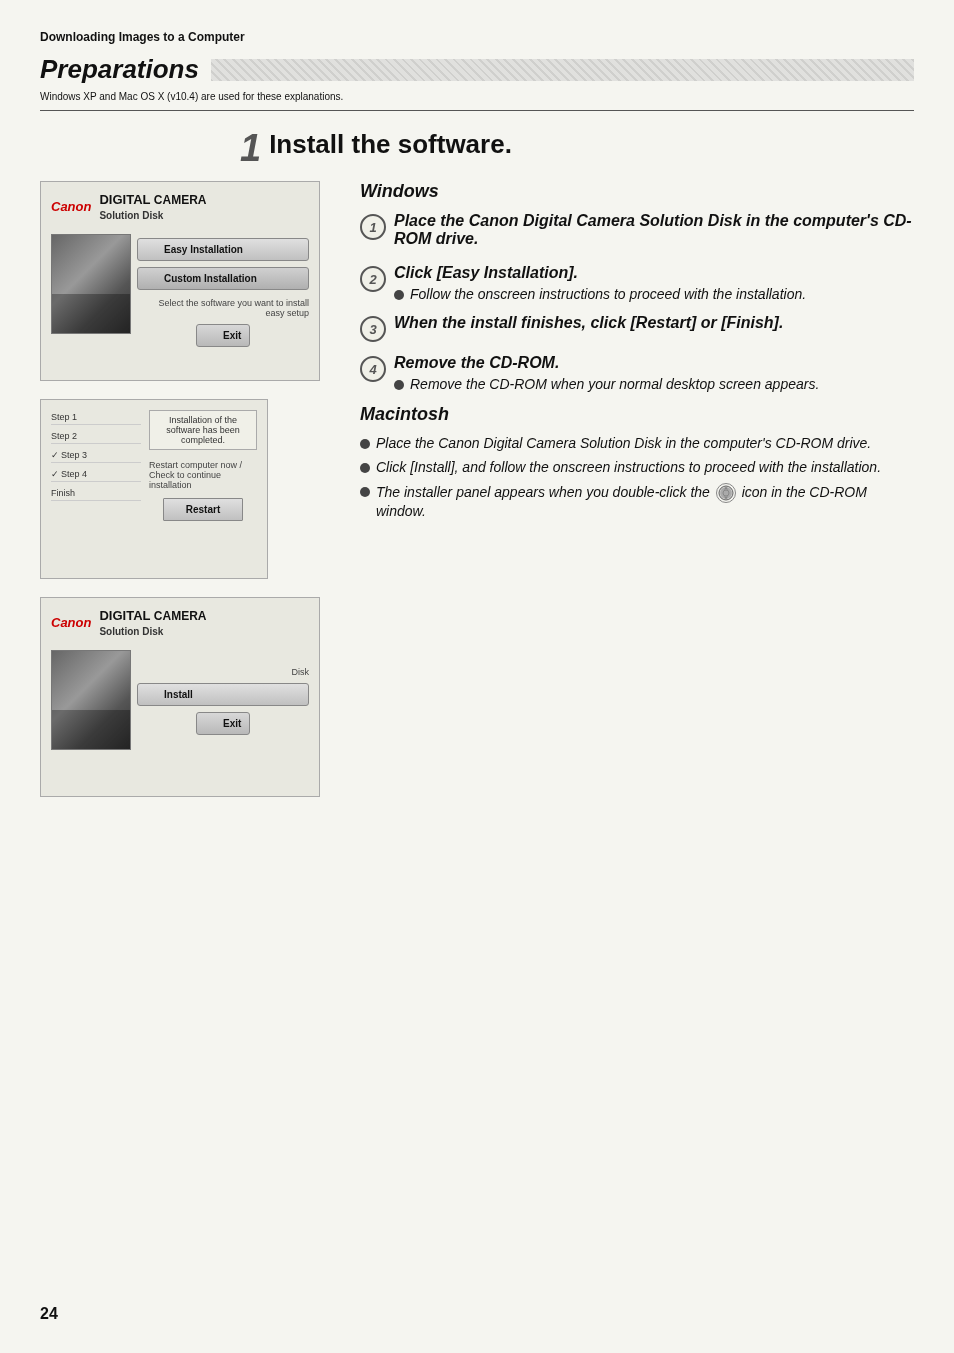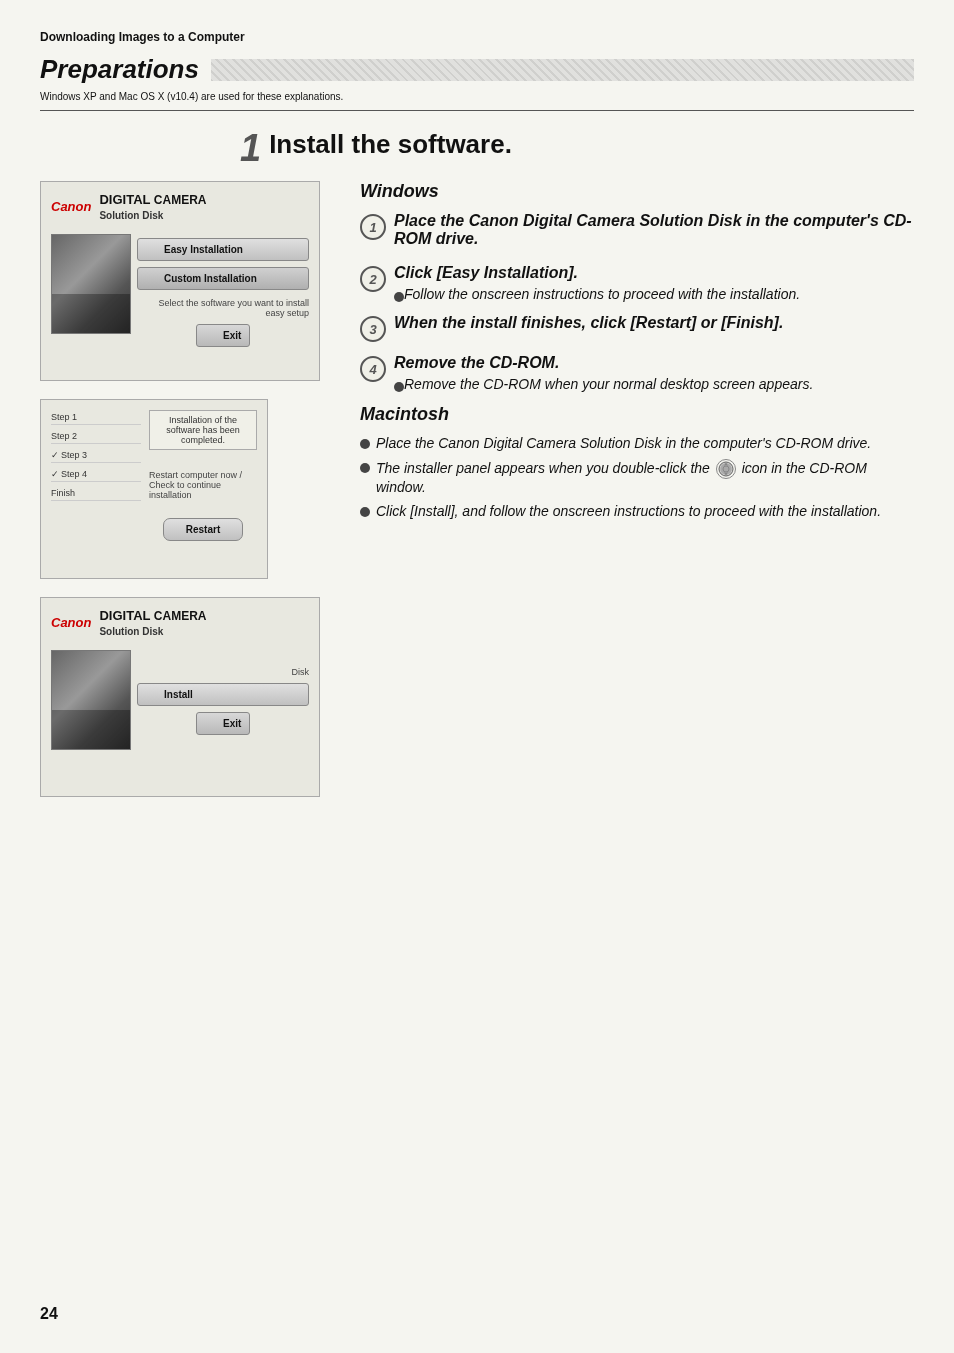--- a/index.html
+++ b/index.html
@@ -237,36 +237,36 @@
     .install-left-row {
       padding: 2px 0;
       border-bottom: 1px solid #ccc;
       font-size: 9px;
     }
 
     .install-right-panel {
       flex: 1;
       display: flex;
       flex-direction: column;
-      gap: 18px;
+      gap: 8px;
     }
 
     .install-complete-text {
       font-size: 9px;
       color: #333;
       background: #f0f0e8;
       border: 1px solid #aaa;
       padding: 4px;
       text-align: center;
     }
 
     .install-restart-btn {
       background: linear-gradient(to bottom, #e0e0e0, #c0c0c0);
       border: 1px solid #888;
-      border-radius: 7px;
+      border-radius: 1px;
       padding: 5px 10px;
       font-size: 10px;
       font-weight: bold;
       text-align: center;
       cursor: pointer;
       width: 80px;
       margin: 0 auto;
     }
 
     
@@ -315,21 +315,22 @@
 
     .step-title {
       font-size: 16px;
       font-weight: bold;
       color: #111;
       margin-bottom: 4px;
     }
 
     .step-bullet {
       display: flex;
-      align-items: flex-end;
+      align-items: flex-start;
+      gap: 6px;
       margin-top: 4px;
       font-size: 14px;
     }
 
     .bullet-dot {
       width: 10px;
       height: 10px;
       border-radius: 50%;
       background: #444;
       flex-shrink: 0;
@@ -495,41 +496,41 @@
         </div>
       </div>
     </div>
 
     <div style="margin-top: 10px;">
       <div class="os-section-title">Macintosh</div>
 
       <div class="mac-bullet-item">
         <div class="mac-bullet-dot"></div>
         <span>Place the Canon Digital Camera Solution Disk in the computer's CD-ROM drive.</span>
+      </div>
+
+      <div class="mac-bullet-item">
+        <div class="mac-bullet-dot"></div>
+        <span>Click [Install], and follow the onscreen instructions to proceed with the installation.</span>
       </div>
 
       <div class="mac-bullet-item">
         <div class="mac-bullet-dot"></div>
         <span>
           <span>The installer panel appears when you double-click the</span>
           <span class="cd-icon-inline">
             <svg width="16" height="16" viewBox="0 0 16 16">
               <circle cx="8" cy="8" r="7" fill="none" stroke="#666" stroke-width="1"></circle>
               <circle cx="8" cy="8" r="3" fill="none" stroke="#888" stroke-width="1"></circle>
               <path d="M8 1 L10 5 L8 4 L6 5 Z" fill="#888"></path>
               <path d="M8 15 L10 11 L8 12 L6 11 Z" fill="#888"></path>
             </svg>
           </span>
           <span>icon in the CD-ROM window.</span>
         </span>
       </div>
 
-      <div class="mac-bullet-item">
-        <div class="mac-bullet-dot"></div>
-        <span>Click [Install], and follow the onscreen instructions to proceed with the installation.</span>
-      </div>
-
     </div>
 
   </div>
 </div>
 
 <div class="page-number">24</div>
 
 </body></html>

